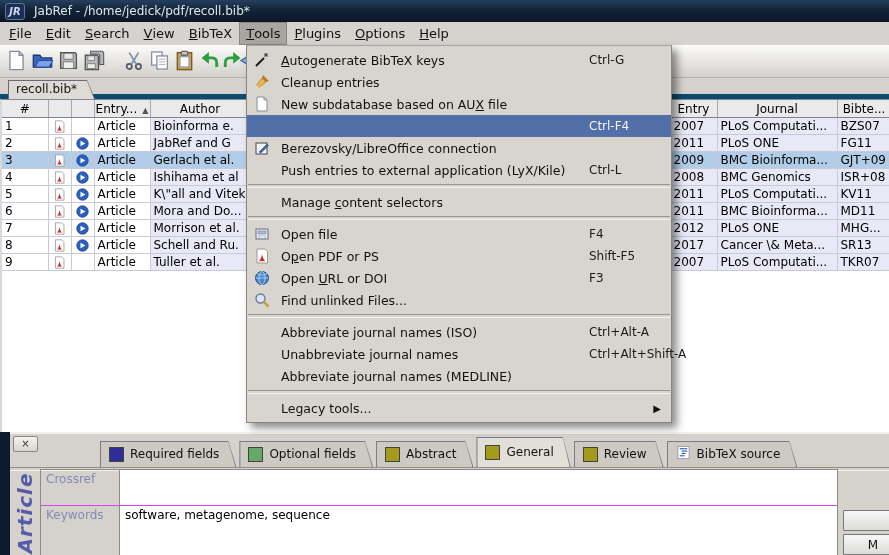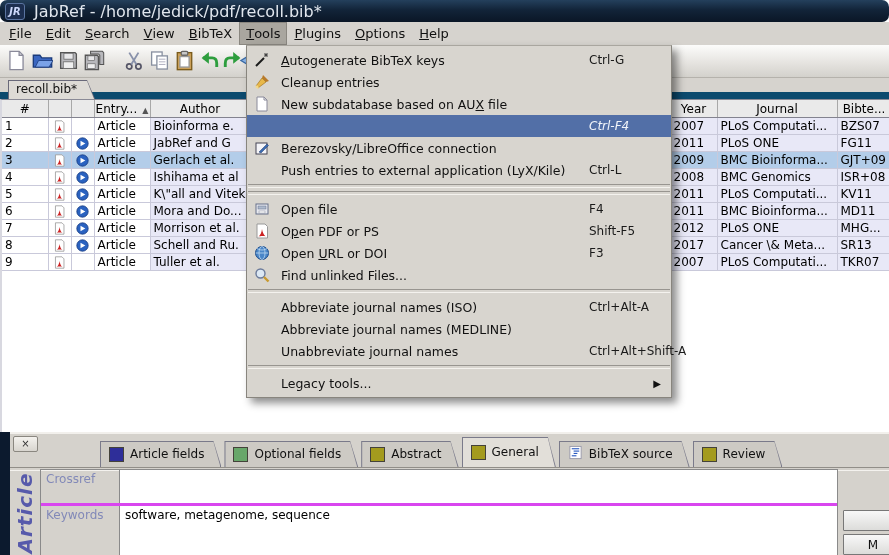--- a/index.html
+++ b/index.html
@@ -1,41 +1,41 @@
 <!DOCTYPE html>
 <html><head>
 <meta charset="utf-8">
 <style>
   body{margin:0;background:#3a3a3a;font-family:"DejaVu Sans","Liberation Sans",sans-serif;}
   .window{position:relative;width:889px;height:555px;overflow:hidden;background:#fff;}
 
   
   .titlebar{position:absolute;left:0;top:0;width:100%;height:22px;box-sizing:border-box;
     background:linear-gradient(#24405c 0%,#122439 45%,#0a1626 100%);
-    display:flex;align-items:center;gap:9px;padding-left:5px;border-radius:7px;}
+    display:flex;align-items:center;gap:9px;padding-left:5px;}
   .app-logo{width:18px;height:15px;background:#1d2f50;border:1px solid #5a74a0;border-radius:3px;
     color:#ccd8fa;font-size:10px;font-style:italic;font-weight:bold;
     display:flex;align-items:center;justify-content:center;flex:none;}
-  .title-text{color:#e0e6ed;font-size:16px;white-space:nowrap;}
+  .title-text{color:#e0e6ed;font-size:12px;white-space:nowrap;}
 
   
   .menubar{position:absolute;left:0;top:22px;width:100%;height:23px;background:#d6d3ce;
     display:flex;align-items:stretch;padding-left:2px;box-sizing:border-box;font-size:13px;color:#111;}
   .mb-item{padding:3px 7px;display:flex;align-items:center;cursor:default;}
   .mb-item.open{background:#a9a69f;box-shadow:inset 0 0 0 1px #8a8780;}
 
   
   .toolbar{position:absolute;left:0;top:45px;width:100%;height:33px;box-sizing:border-box;
     background:linear-gradient(#fcfcfb,#e6e4e0 55%,#d3d1cc);border-bottom:1px solid #b5b2ac;}
   .tb-icon{position:absolute;top:5px;width:21px;height:21px;}
   .tb-icon svg{width:21px;height:21px;display:block;}
 
   
   .tabbar{position:absolute;left:0;top:78px;width:100%;height:21px;background:#d6d3ce;
-    border-bottom:7px solid #0c4a6e;box-sizing:border-box;}
+    border-bottom:5px solid #0c4a6e;box-sizing:border-box;}
   .filetab{position:absolute;left:8px;top:2px;height:19px;font-size:12px;color:#111;}
   .tab-shape{position:absolute;inset:0;background:#69697a;
     clip-path:polygon(0 0,calc(100% - 8px) 0,100% 100%,0 100%);}
   .tab-shape-in{position:absolute;left:1px;top:1px;right:1px;bottom:0;background:#dedbd6;
     clip-path:polygon(0 0,calc(100% - 7px) 0,100% 100%,0 100%);}
   .tab-label{position:relative;display:block;padding:2px 18px 0 8px;white-space:nowrap;}
 
   
   .tablewrap{position:absolute;left:0;top:99px;width:100%;height:333px;background:#fff;
     border-top:1px solid #8a8a96;border-left:2px solid #d8d8e0;box-sizing:border-box;}
@@ -53,21 +53,21 @@
   
   .menu-popup{position:absolute;left:246px;top:45px;width:426px;z-index:10;box-sizing:border-box;
     background:#d8d5cf;border:1px solid #88857e;border-top-color:#a9a69f;
     box-shadow:5px 5px 8px rgba(0,0,0,.45);padding:3px 0;font-size:12.5px;color:#111;}
   .mi{position:relative;height:22px;display:flex;align-items:center;padding-left:34px;cursor:default;}
   .mi-icon{position:absolute;left:7px;top:3px;width:16px;height:16px;}
   .mi-icon svg{width:16px;height:16px;display:block;}
   .mi-accel{position:absolute;left:342px;font-size:12px;color:#1a1a1a;white-space:nowrap;}
   .mi-arrow{position:absolute;right:10px;font-size:10px;color:#111;}
   .mi.hl{background:#526fa7;color:#fff;}
-  .mi.hl .mi-accel{color:#f2f5fa;font-style:italic;}
+  .mi.hl .mi-accel{color:#f2f5fa;}
   .msep{height:2px;margin:3px 1px;border-top:1px solid #989590;border-bottom:1px solid #f4f2ee;}
 
   
   .editor{position:absolute;left:0;top:432px;width:100%;height:123px;background:#d5d2cc;
     border-top:2px solid #f2f0ec;box-sizing:border-box;}
   .navy-strip{position:absolute;left:0;top:-2px;width:10px;height:125px;background:#0c1a2e;}
   .close-btn{position:absolute;left:13px;top:2px;width:25px;height:16px;
     background:linear-gradient(#f4f2ee,#d8d5cf);border:1px solid #8a8780;border-radius:2px;
     font-size:10px;line-height:1;color:#333;padding:0;font-family:inherit;}
   .editor-tabs{position:absolute;left:100px;top:2px;height:31px;display:flex;align-items:flex-end;}
@@ -81,21 +81,21 @@
   .etab svg{width:15px;height:15px;flex:none;}
   .editor-divider{position:absolute;left:10px;right:0;top:33px;height:2px;
     border-top:1px solid #918e88;border-bottom:1px solid #f4f2ee;}
   .entry-type{position:absolute;left:10px;top:36px;width:30px;height:86px;
     display:flex;align-items:center;justify-content:center;}
   .entry-type span{transform:rotate(-90deg);font-size:20px;font-weight:bold;font-style:italic;
     color:#575aab;letter-spacing:1px;white-space:nowrap;}
   .fields{position:absolute;left:40px;top:35px;width:798px;bottom:0;box-sizing:border-box;
     border:1px solid #8a8a8a;border-bottom:none;}
   .frow{display:flex;box-sizing:border-box;}
-  .frow.r1{height:36px;border-bottom:3px solid #d946ef;}
+  .frow.r1{height:36px;border-bottom:1px solid #d946ef;}
   .frow.r2{height:87px;}
   .flabel{width:78px;padding:2px 5px;font-size:12px;color:#8289b8;box-sizing:border-box;flex:none;}
   .fvalue{flex:1;background:#fff;border-left:1px solid #8a8a8a;font-size:12px;
     padding:2px 5px;box-sizing:border-box;color:#000;overflow:hidden;white-space:nowrap;}
   .side-buttons{position:absolute;left:843px;top:76px;width:60px;}
   .sbtn{display:block;width:60px;height:21px;margin-bottom:3px;box-sizing:border-box;
     background:linear-gradient(#f8f8f8,#dcdcda);border:1px solid #777;border-radius:1px;
     font-size:12px;color:#111;text-align:center;font-family:inherit;padding:0;}
 </style>
 </head>
@@ -214,21 +214,21 @@
           <col style="width: 54px;">
         </colgroup>
         <thead>
           <tr>
             <th>#</th>
             <th></th>
             <th></th>
             <th>Entry...<span class="sort">▲</span></th>
             <th>Author</th>
             <th></th>
-            <th>Year</th>
+            <th>Entry</th>
             <th>Journal</th>
             <th>Bibte...</th>
           </tr>
         </thead>
         <tbody>
           <tr>
             <td class="bg-white">1</td>
             <td class="bg-white icon-cell"><span class="ticon"><svg viewBox="0 0 16 16">
                   <path d="M3 1h8l2.5 2.5V15H3z" fill="#fff" stroke="#999"></path>
                   <path d="M4.5 13.5c2-1.2 3.2-4.5 3.5-7.5.4 3 1.8 6 3.5 7.3-1.5-.6-5.5-.5-7 .2z" fill="#cc2222"></path>
@@ -380,21 +380,21 @@
 
   <div class="editor">
     <div class="navy-strip"></div>
     <button class="close-btn">×</button>
     <div class="editor-tabs" id="editortabs">
         <div class="etab">
           <span class="tab-shape"></span>
           <span class="tab-shape-in"></span>
           <span class="etab-content">
             <span class="square" style="background: rgb(46, 46, 153);"></span>
-            <span>Article fields</span>
+            <span>Required fields</span>
           </span>
         </div>
         <div class="etab">
           <span class="tab-shape"></span>
           <span class="tab-shape-in"></span>
           <span class="etab-content">
             <span class="square" style="background: rgb(104, 167, 106);"></span>
             <span>Optional fields</span>
           </span>
         </div>
@@ -405,46 +405,46 @@
             <span class="square" style="background: rgb(164, 155, 30);"></span>
             <span>Abstract</span>
           </span>
         </div>
         <div class="etab active">
           <span class="tab-shape"></span>
           <span class="tab-shape-in"></span>
           <span class="etab-content">
             <span class="square" style="background: rgb(164, 155, 30);"></span>
             <span>General</span>
+          </span>
+        </div>
+        <div class="etab">
+          <span class="tab-shape"></span>
+          <span class="tab-shape-in"></span>
+          <span class="etab-content">
+            <span class="square" style="background: rgb(164, 155, 30);"></span>
+            <span>Review</span>
           </span>
         </div>
         <div class="etab">
           <span class="tab-shape"></span>
           <span class="tab-shape-in"></span>
           <span class="etab-content">
             <span><svg viewBox="0 0 16 16">
                 <rect x="2" y="1.5" width="12" height="13" fill="#fff" stroke="#99a"></rect>
                 <g stroke="#2a5ac0" stroke-width="1.2">
                   <line x1="4" y1="4" x2="12" y2="4"></line>
                   <line x1="6" y1="6.5" x2="12" y2="6.5"></line>
                   <line x1="6" y1="9" x2="10" y2="9"></line>
                   <line x1="4" y1="11.5" x2="9" y2="11.5"></line>
                 </g>
               </svg></span>
             <span>BibTeX source</span>
           </span>
         </div>
-        <div class="etab">
-          <span class="tab-shape"></span>
-          <span class="tab-shape-in"></span>
-          <span class="etab-content">
-            <span class="square" style="background: rgb(164, 155, 30);"></span>
-            <span>Review</span>
-          </span>
-        </div>
       </div>
     <div class="editor-divider"></div>
     <div class="entry-type">
       <span>Article</span>
     </div>
     <div class="fields" id="fields">
         <div class="frow r1">
           <div class="flabel">Crossref</div>
           <div class="fvalue"></div>
         </div>
@@ -504,20 +504,23 @@
             <path d="M5 12L13 4l1.5 1.5L7 13z" fill="#3a6ab0" stroke="#223a6a" stroke-width=".5"></path>
           </svg>
         </span>
         <span class="mi-label">Berezovsky/LibreOffice connection</span>
       </div>
       <div class="mi">
         <span class="mi-label">Push entries to external application (LyX/Kile)</span>
         <span class="mi-accel">Ctrl-L</span>
       </div>
       <div class="msep"></div>
+      <div class="mi">
+        <span class="mi-label">Manage <u>c</u>ontent selectors</span>
+      </div>
       <div class="msep"></div>
       <div class="mi">
         <span class="mi-icon">
           <svg viewBox="0 0 16 16">
             <rect x="2" y="3" width="12" height="10" fill="#e8eaf0" stroke="#66708a"></rect>
             <rect x="4" y="5" width="8" height="3" fill="#aebacd" stroke="#66708a" stroke-width=".5"></rect>
             <rect x="5" y="10" width="6" height="2" fill="#fff" stroke="#8a90a0" stroke-width=".5"></rect>
           </svg>
         </span>
         <span class="mi-label">Open file</span>
@@ -553,26 +556,26 @@
           </svg>
         </span>
         <span class="mi-label">Find unlinked Files...</span>
       </div>
       <div class="msep"></div>
       <div class="mi">
         <span class="mi-label">Abbreviate journal names (ISO)</span>
         <span class="mi-accel">Ctrl+Alt-A</span>
       </div>
       <div class="mi">
-        <span class="mi-label">Abbreviate journal names (MEDLINE)</span>
-      </div>
-      <div class="mi">
         <span class="mi-label">Unabbreviate journal names</span>
         <span class="mi-accel">Ctrl+Alt+Shift-A</span>
       </div>
+      <div class="mi">
+        <span class="mi-label">Abbreviate journal names (MEDLINE)</span>
+      </div>
       <div class="msep"></div>
       <div class="mi">
         <span class="mi-label">Legacy tools...</span>
         <span class="mi-arrow">▶</span>
       </div>
     </div>
 
 </div>
 
 </body></html>

